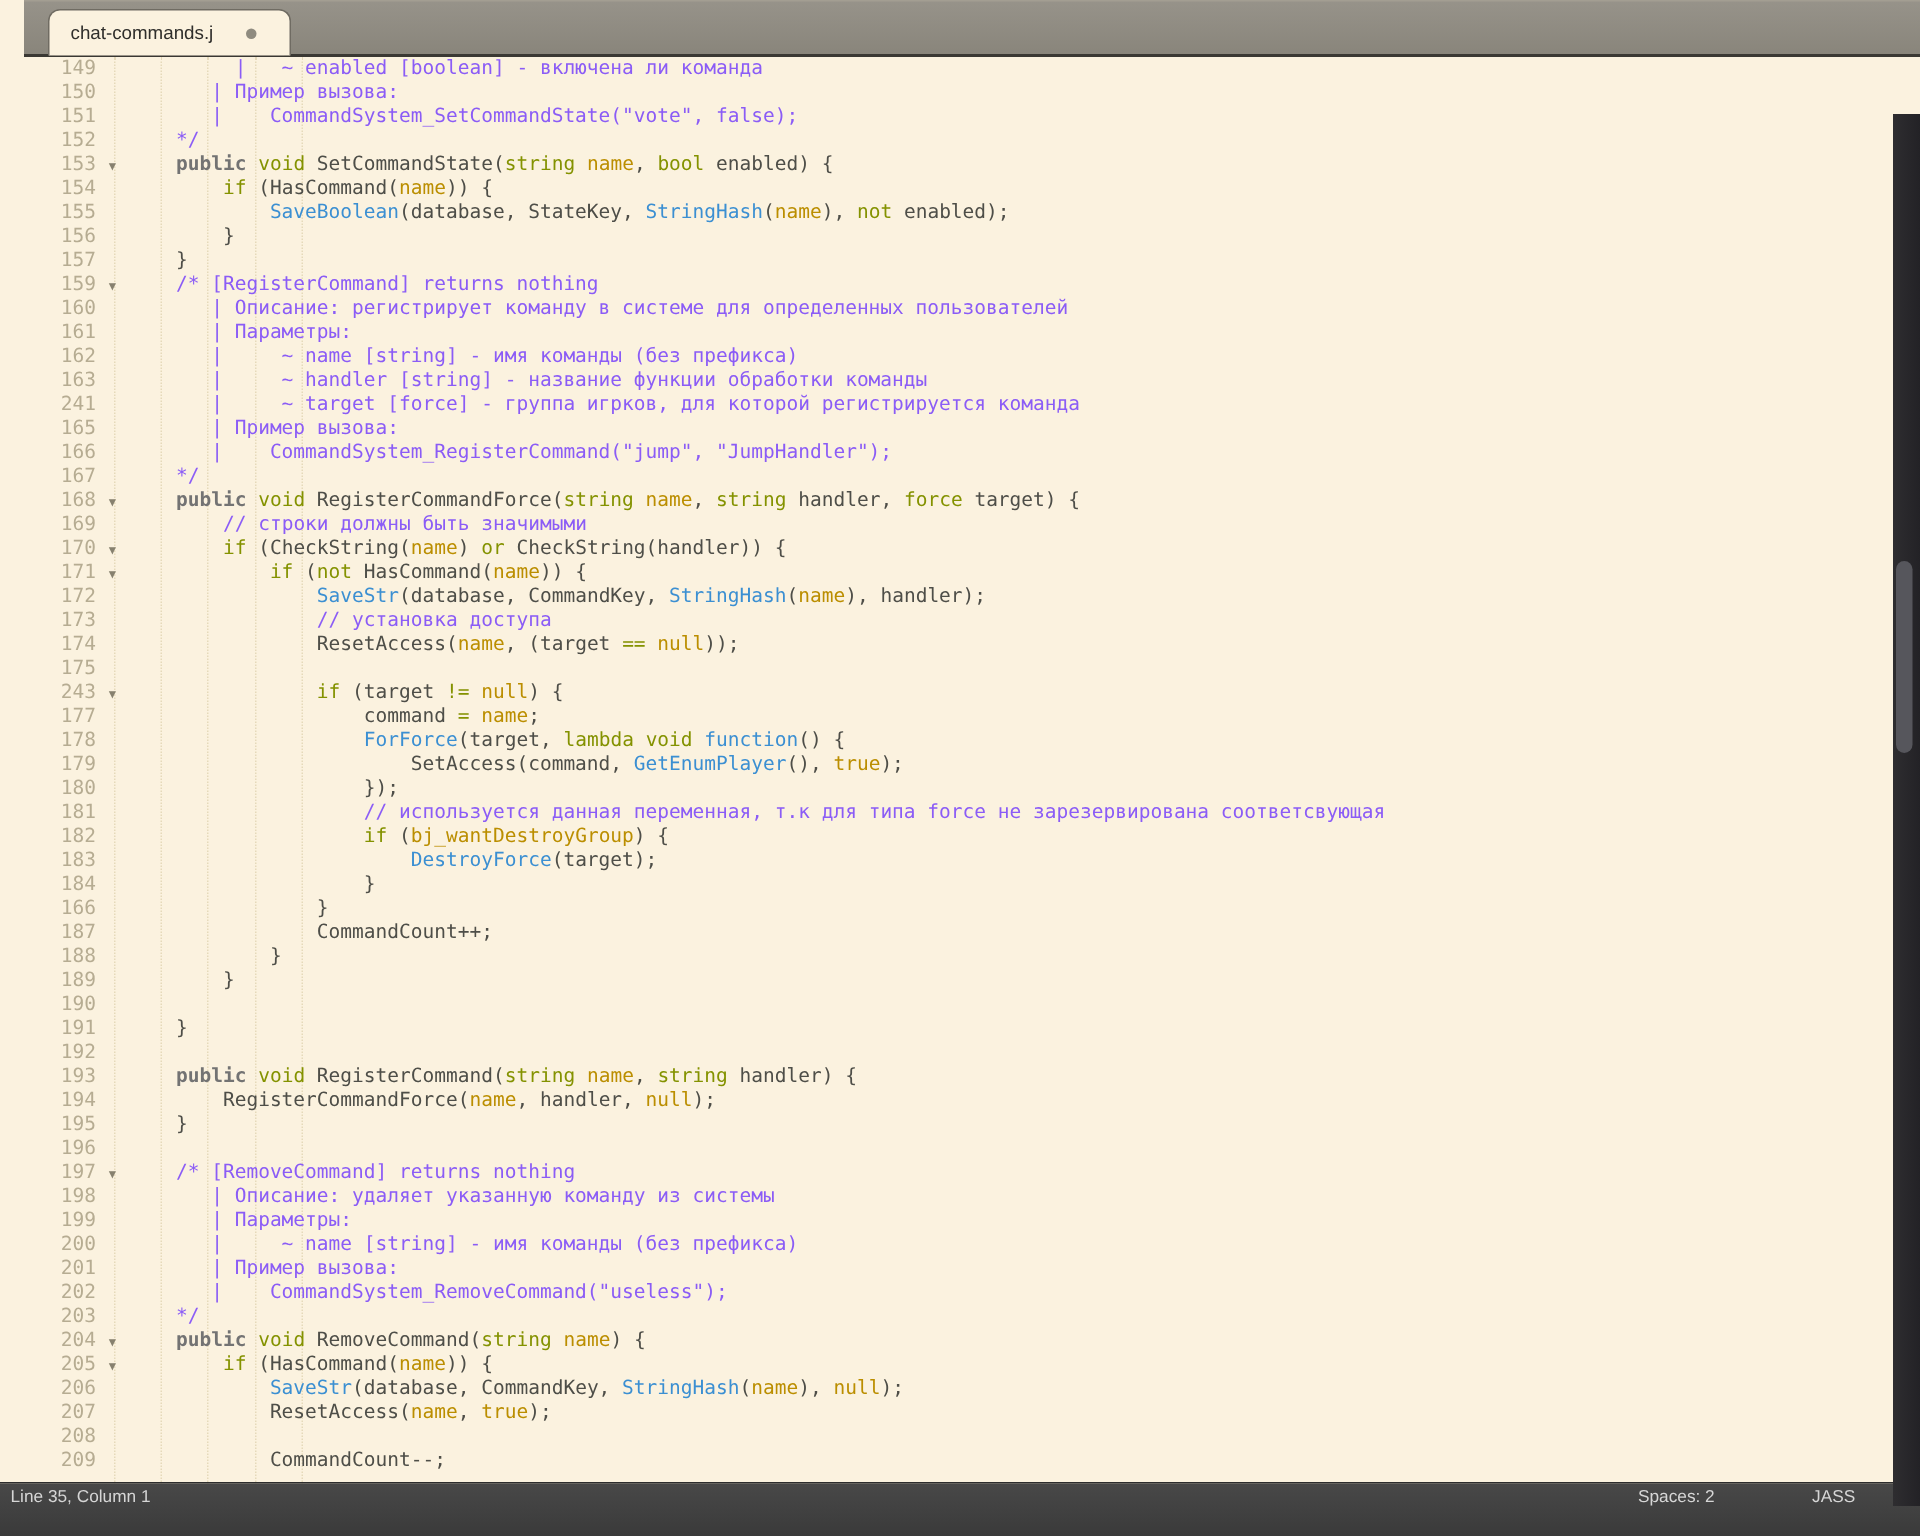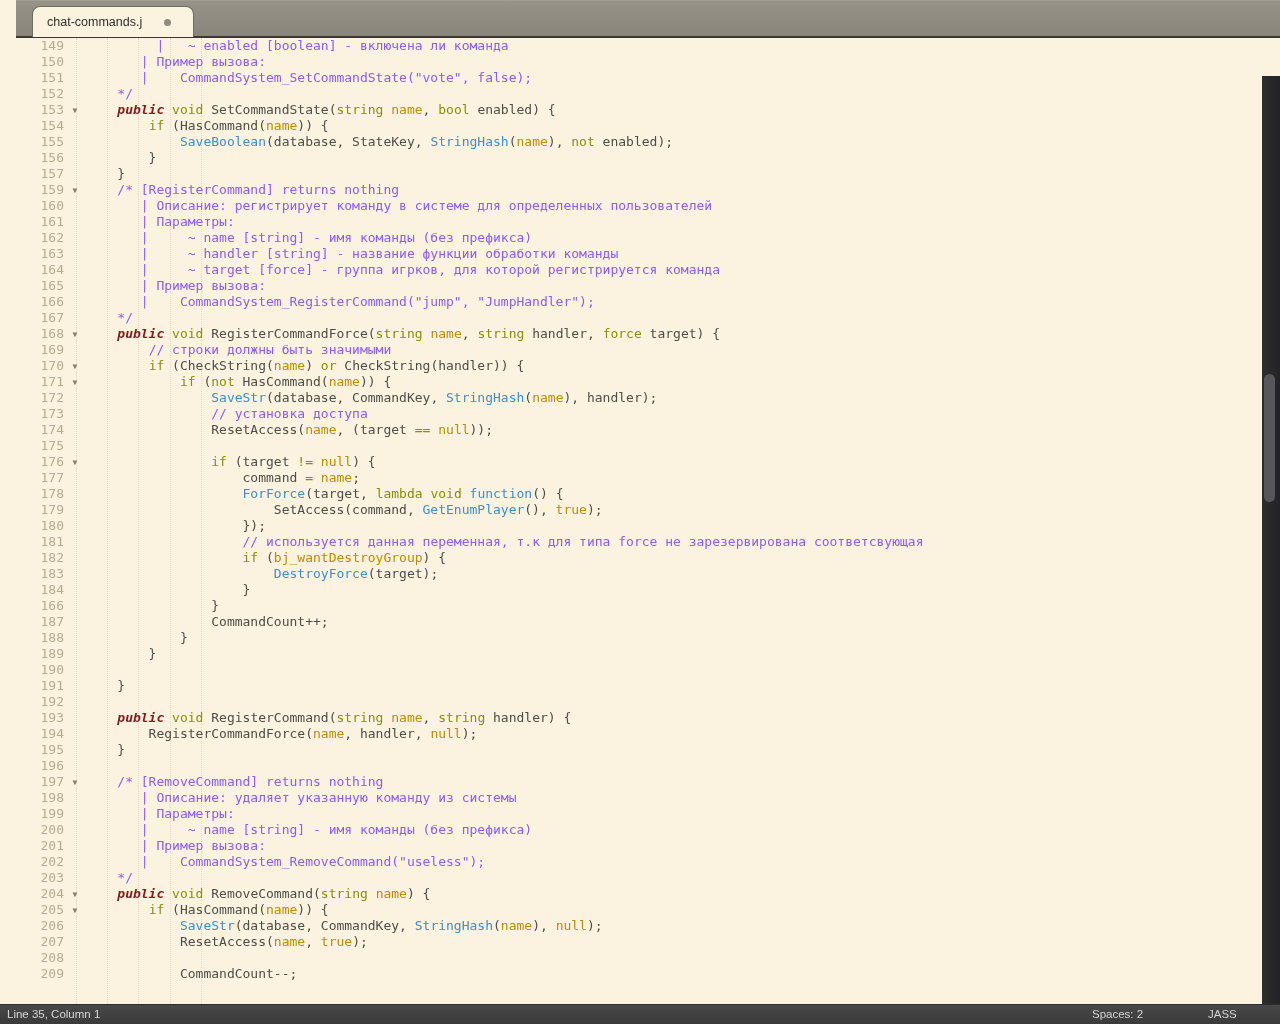--- a/index.html
+++ b/index.html
@@ -37,35 +37,35 @@
   .row{display:flex;height:16px;line-height:16px;
        font:13px "DejaVu Sans Mono", monospace;white-space:pre;}
   .ln{width:38px;text-align:right;color:#b6ac92;flex:none;}
   .fold{width:22px;flex:none;color:#87816f;font-size:8px;line-height:17px;text-align:center;}
   .code{flex:1;white-space:pre;}
   .tk-p{color:#4e4e48;}
   .tk-c{color:#8b5cf6;}
   .tk-k{color:#849200;}
   .tk-b{color:#3b8fd2;}
   .tk-g{color:#bb8e00;text-align:center;}
-  .tk-pub{color:#7f1d1d;font-weight:bold;font-style:italic;}
+  .tk-pub{color:#737373;font-weight:bold;}
 
   
   .scroll-track{
     position:absolute;right:0;top:38px;width:18px;height:966px;
     background:linear-gradient(90deg,#2e2d30,#232226);z-index:2;
   }
   .scroll-thumb{
     position:absolute;left:2px;top:298px;width:11px;height:128px;
     background:#56565c;border-radius:6px;
   }
 
   
   .status-bar{
-    position:absolute;left:0;bottom:0;width:1280px;height:20px;
+    position:absolute;left:0;bottom:0;width:1280px;height:36px;
     background:linear-gradient(#484848,#3a3a3a);
     border-top:1px solid #2c2c2c;
     font:11.5px "Liberation Sans", sans-serif;color:#d6d6d6;
   }
   .status-left{position:absolute;left:7px;top:3px;}
   .status-spaces{position:absolute;left:1092px;top:3px;}
   .status-syntax{position:absolute;left:1208px;top:3px;}
 </style>
 </head>
 <body>
@@ -93,33 +93,33 @@
       <div class="row"><span class="ln">153</span><span class="fold">▼</span><span class="code"><span class="tk-p">    </span><span class="tk-pub">public</span><span class="tk-p"> </span><span class="tk-k">void</span><span class="tk-p"> SetCommandState(</span><span class="tk-k">string</span><span class="tk-p"> </span><span class="tk-g">name</span><span class="tk-p">, </span><span class="tk-k">bool</span><span class="tk-p"> enabled) {</span></span></div>
       <div class="row"><span class="ln">154</span><span class="fold"></span><span class="code"><span class="tk-p">        </span><span class="tk-k">if</span><span class="tk-p"> (HasCommand(</span><span class="tk-g">name</span><span class="tk-p">)) {</span></span></div>
       <div class="row"><span class="ln">155</span><span class="fold"></span><span class="code"><span class="tk-p">            </span><span class="tk-b">SaveBoolean</span><span class="tk-p">(database, StateKey, </span><span class="tk-b">StringHash</span><span class="tk-p">(</span><span class="tk-g">name</span><span class="tk-p">), </span><span class="tk-k">not</span><span class="tk-p"> enabled);</span></span></div>
       <div class="row"><span class="ln">156</span><span class="fold"></span><span class="code"><span class="tk-p">        }</span></span></div>
       <div class="row"><span class="ln">157</span><span class="fold"></span><span class="code"><span class="tk-p">    }</span></span></div>
       <div class="row"><span class="ln">159</span><span class="fold">▼</span><span class="code"><span class="tk-c">    /* [RegisterCommand] returns nothing</span></span></div>
       <div class="row"><span class="ln">160</span><span class="fold"></span><span class="code"><span class="tk-c">       | Описание: регистрирует команду в системе для определенных пользователей</span></span></div>
       <div class="row"><span class="ln">161</span><span class="fold"></span><span class="code"><span class="tk-c">       | Параметры:</span></span></div>
       <div class="row"><span class="ln">162</span><span class="fold"></span><span class="code"><span class="tk-c">       |     ~ name [string] - имя команды (без префикса)</span></span></div>
       <div class="row"><span class="ln">163</span><span class="fold"></span><span class="code"><span class="tk-c">       |     ~ handler [string] - название функции обработки команды</span></span></div>
-      <div class="row"><span class="ln">164</span><span class="fold"></span><span class="code"><span class="tk-c">       |     ~ target [force] - группа игрков, для которой регистрируется команда</span></span></div>
+      <div class="row"><span class="ln">241</span><span class="fold"></span><span class="code"><span class="tk-c">       |     ~ target [force] - группа игрков, для которой регистрируется команда</span></span></div>
       <div class="row"><span class="ln">165</span><span class="fold"></span><span class="code"><span class="tk-c">       | Пример вызова:</span></span></div>
       <div class="row"><span class="ln">166</span><span class="fold"></span><span class="code"><span class="tk-c">       |    CommandSystem_RegisterCommand("jump", "JumpHandler");</span></span></div>
       <div class="row"><span class="ln">167</span><span class="fold"></span><span class="code"><span class="tk-c">    */</span></span></div>
       <div class="row"><span class="ln">168</span><span class="fold">▼</span><span class="code"><span class="tk-p">    </span><span class="tk-pub">public</span><span class="tk-p"> </span><span class="tk-k">void</span><span class="tk-p"> RegisterCommandForce(</span><span class="tk-k">string</span><span class="tk-p"> </span><span class="tk-g">name</span><span class="tk-p">, </span><span class="tk-k">string</span><span class="tk-p"> handler, </span><span class="tk-k">force</span><span class="tk-p"> target) {</span></span></div>
       <div class="row"><span class="ln">169</span><span class="fold"></span><span class="code"><span class="tk-p">        </span><span class="tk-c">// строки должны быть значимыми</span></span></div>
       <div class="row"><span class="ln">170</span><span class="fold">▼</span><span class="code"><span class="tk-p">        </span><span class="tk-k">if</span><span class="tk-p"> (CheckString(</span><span class="tk-g">name</span><span class="tk-p">) </span><span class="tk-k">or</span><span class="tk-p"> CheckString(handler)) {</span></span></div>
       <div class="row"><span class="ln">171</span><span class="fold">▼</span><span class="code"><span class="tk-p">            </span><span class="tk-k">if</span><span class="tk-p"> (</span><span class="tk-k">not</span><span class="tk-p"> HasCommand(</span><span class="tk-g">name</span><span class="tk-p">)) {</span></span></div>
       <div class="row"><span class="ln">172</span><span class="fold"></span><span class="code"><span class="tk-p">                </span><span class="tk-b">SaveStr</span><span class="tk-p">(database, CommandKey, </span><span class="tk-b">StringHash</span><span class="tk-p">(</span><span class="tk-g">name</span><span class="tk-p">), handler);</span></span></div>
       <div class="row"><span class="ln">173</span><span class="fold"></span><span class="code"><span class="tk-p">                </span><span class="tk-c">// установка доступа</span></span></div>
       <div class="row"><span class="ln">174</span><span class="fold"></span><span class="code"><span class="tk-p">                ResetAccess(</span><span class="tk-g">name</span><span class="tk-p">, (target </span><span class="tk-k">==</span><span class="tk-p"> </span><span class="tk-g">null</span><span class="tk-p">));</span></span></div>
       <div class="row"><span class="ln">175</span><span class="fold"></span><span class="code"></span></div>
-      <div class="row"><span class="ln">176</span><span class="fold">▼</span><span class="code"><span class="tk-p">                </span><span class="tk-k">if</span><span class="tk-p"> (target </span><span class="tk-k">!=</span><span class="tk-p"> </span><span class="tk-g">null</span><span class="tk-p">) {</span></span></div>
+      <div class="row"><span class="ln">243</span><span class="fold">▼</span><span class="code"><span class="tk-p">                </span><span class="tk-k">if</span><span class="tk-p"> (target </span><span class="tk-k">!=</span><span class="tk-p"> </span><span class="tk-g">null</span><span class="tk-p">) {</span></span></div>
       <div class="row"><span class="ln">177</span><span class="fold"></span><span class="code"><span class="tk-p">                    command </span><span class="tk-k">=</span><span class="tk-p"> </span><span class="tk-g">name</span><span class="tk-p">;</span></span></div>
       <div class="row"><span class="ln">178</span><span class="fold"></span><span class="code"><span class="tk-p">                    </span><span class="tk-b">ForForce</span><span class="tk-p">(target, </span><span class="tk-k">lambda</span><span class="tk-p"> </span><span class="tk-k">void</span><span class="tk-p"> </span><span class="tk-b">function</span><span class="tk-p">() {</span></span></div>
       <div class="row"><span class="ln">179</span><span class="fold"></span><span class="code"><span class="tk-p">                        SetAccess(command, </span><span class="tk-b">GetEnumPlayer</span><span class="tk-p">(), </span><span class="tk-g">true</span><span class="tk-p">);</span></span></div>
       <div class="row"><span class="ln">180</span><span class="fold"></span><span class="code"><span class="tk-p">                    });</span></span></div>
       <div class="row"><span class="ln">181</span><span class="fold"></span><span class="code"><span class="tk-p">                    </span><span class="tk-c">// используется данная переменная, т.к для типа force не зарезервирована соответсвующая</span></span></div>
       <div class="row"><span class="ln">182</span><span class="fold"></span><span class="code"><span class="tk-p">                    </span><span class="tk-k">if</span><span class="tk-p"> (</span><span class="tk-g">bj_wantDestroyGroup</span><span class="tk-p">) {</span></span></div>
       <div class="row"><span class="ln">183</span><span class="fold"></span><span class="code"><span class="tk-p">                        </span><span class="tk-b">DestroyForce</span><span class="tk-p">(target);</span></span></div>
       <div class="row"><span class="ln">184</span><span class="fold"></span><span class="code"><span class="tk-p">                    }</span></span></div>
       <div class="row"><span class="ln">166</span><span class="fold"></span><span class="code"><span class="tk-p">                }</span></span></div>
       <div class="row"><span class="ln">187</span><span class="fold"></span><span class="code"><span class="tk-p">                CommandCount++;</span></span></div>

